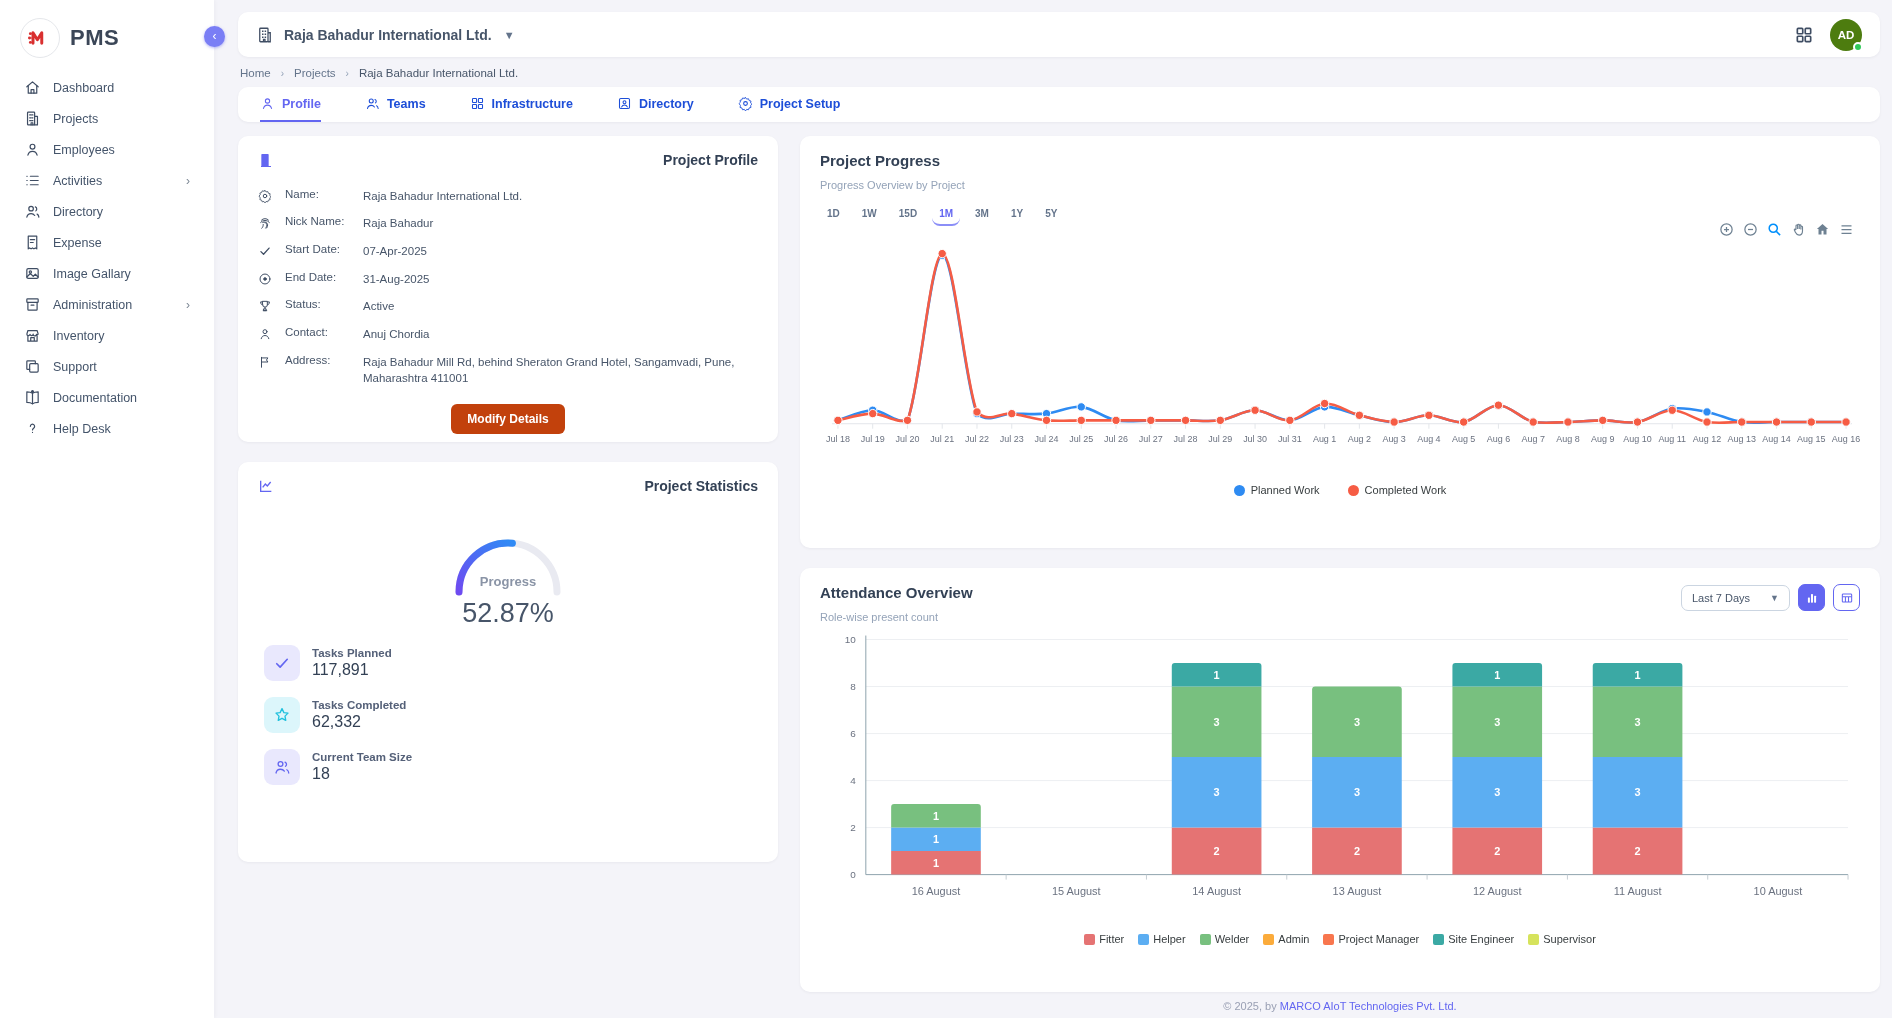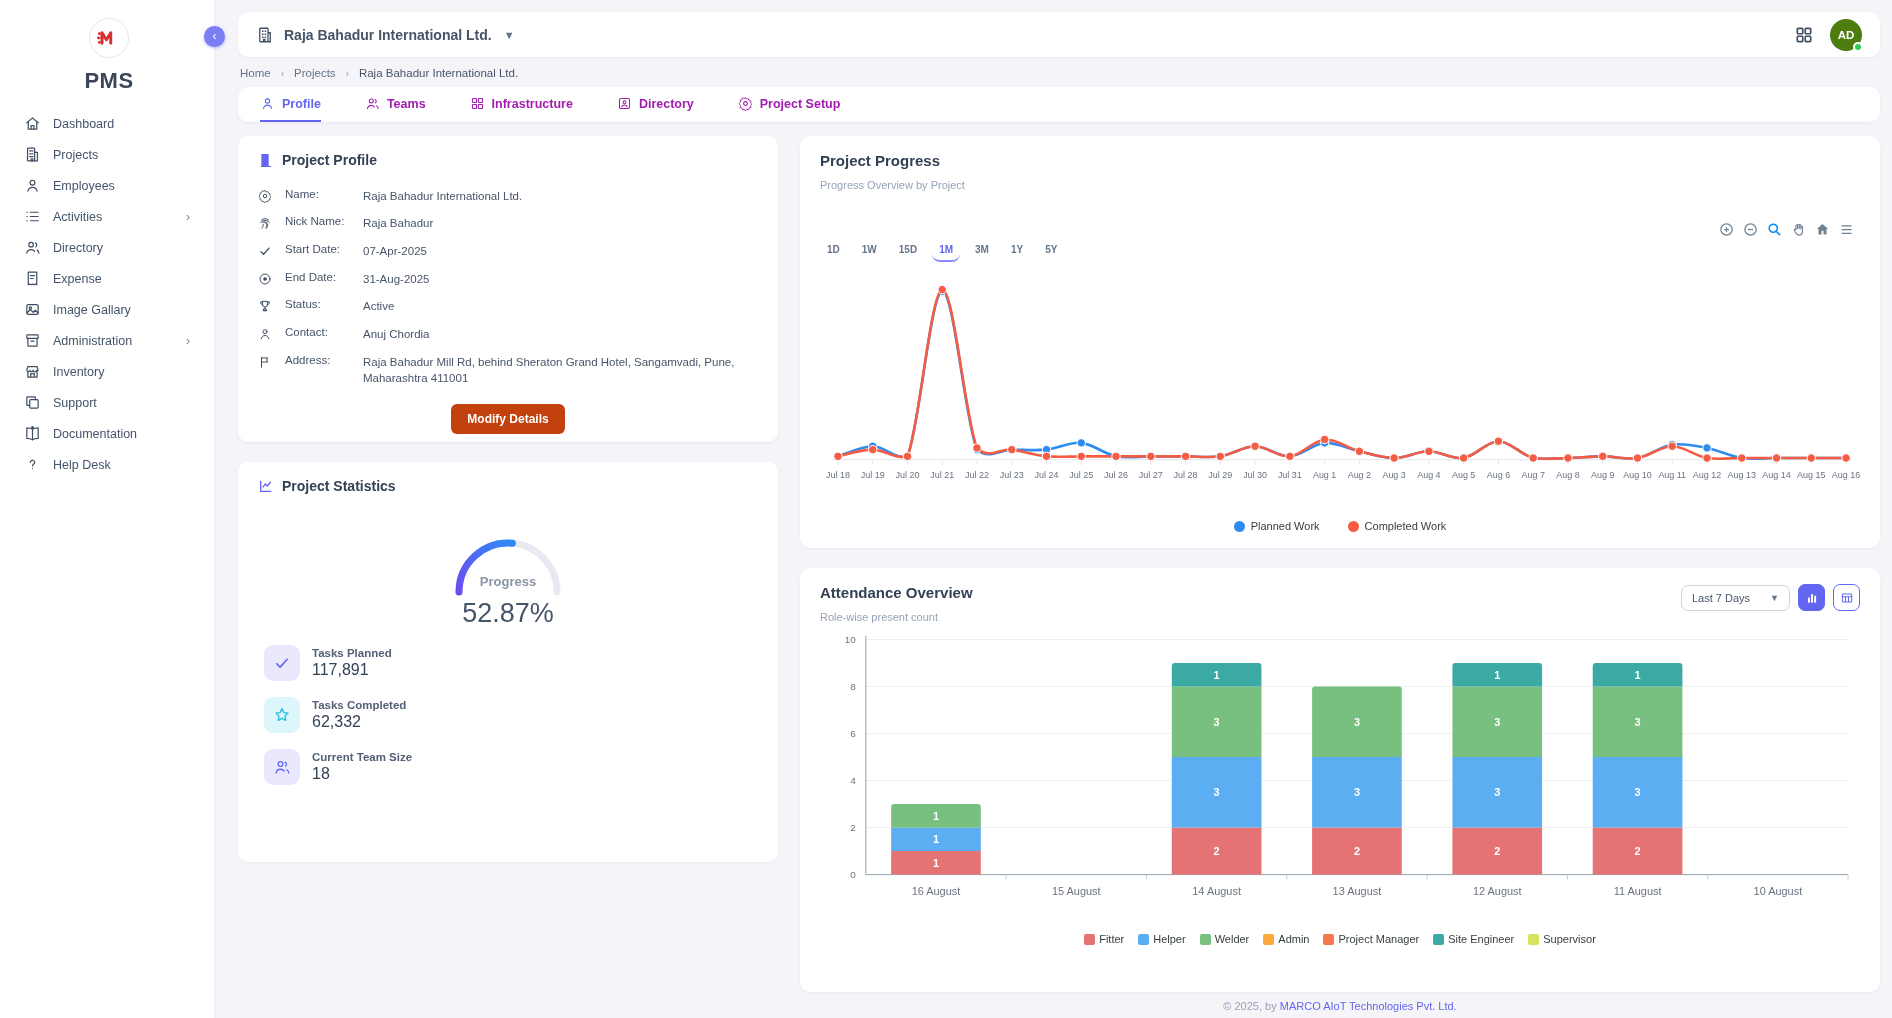--- a/index.html
+++ b/index.html
@@ -2,21 +2,21 @@
 <html><head>
 <meta charset="utf-8">
 <style>
   * { margin:0; padding:0; box-sizing:border-box; }
   html,body { width:1892px; height:1018px; overflow:hidden; }
   body { font-family:"Liberation Sans", sans-serif; background:#f4f4f9; color:#475569; }
   .app { display:flex; width:100%; height:100%; position:relative; }
 
   
   .sidebar { width:214px; background:#ffffff; height:100%; flex:0 0 214px; padding:14px 0 0 0; box-shadow:1px 0 4px rgba(15,23,42,.04); z-index:2; }
-  .logo-row { display:flex; align-items:center; gap:10px; padding:4px 16px 14px 20px; cursor:pointer;flex-direction:column; }
+  .logo-row { display:flex; align-items:center; gap:10px; padding:4px 16px 14px 20px; cursor:pointer; }
   .logo-badge { width:40px; height:40px; border-radius:50%; border:1px solid #e5e7eb; display:flex; align-items:center; justify-content:center; background:#fff; }
   .logo-text { font-size:22px; font-weight:bold; color:#3b4657; letter-spacing:.5px; }
   .nav-item { display:flex; align-items:center; gap:12px; padding:7px 16px 7px 24px; cursor:pointer; color:#44546a; }
   .nav-icon { width:17px; height:17px; display:flex; align-items:center; color:#3f4d63; }
   .nav-icon svg { width:17px; height:17px; }
   .nav-label { font-size:12.5px; font-weight:500; }
   .nav-chevron { margin-left:auto; font-size:12px; color:#7b8794; padding-right:8px; }
 
   .collapse-btn { position:absolute; left:204px; top:26px; width:21px; height:21px; border-radius:50%; background:#7a7ef5; color:#fff; border:none; font-size:12px; line-height:19px; cursor:pointer; z-index:5; box-shadow:0 1px 3px rgba(99,102,241,.5); }
 
@@ -32,31 +32,31 @@
   .apps-btn svg { width:20px; height:20px; display:block; }
   .avatar { position:relative; width:32px; height:32px; border-radius:50%; background:#4d7c0f; color:#fff; font-size:11.5px; font-weight:bold; display:flex; align-items:center; justify-content:center; cursor:pointer; }
   .avatar .dot { position:absolute; right:-1px; bottom:-1px; width:10px; height:10px; border-radius:50%; background:#32c95c; border:2px solid #fff; }
 
   .breadcrumb { display:flex; align-items:center; gap:10px; padding:10px 6px 8px 2px; font-size:11.5px; color:#64748b; }
   .breadcrumb .sep { font-size:10px; color:#94a3b8; }
   .breadcrumb .crumb { cursor:pointer; }
   .breadcrumb .crumb.current { color:#475569; }
 
   .tabs { height:40px; display:flex; align-items:stretch; gap:44px; padding:0 22px; margin-bottom:14px; }
-  .tab { display:flex; align-items:center; gap:7px; font-size:12.5px; font-weight:600; color:#a21caf; cursor:pointer; border-bottom:2px solid transparent; }
+  .tab { display:flex; align-items:center; gap:7px; font-size:12.5px; font-weight:600; color:#1d4ed8; cursor:pointer; border-bottom:2px solid transparent; }
   .tab svg { width:15px; height:15px; }
   .tab.active { color:#6366f1; border-bottom-color:#6366f1; }
 
   .content { display:flex; gap:22px; align-items:flex-start; }
   .col-left { width:540px; flex:0 0 540px; }
   .col-right { flex:1; }
 
   
   .profile-card { height:306px; padding:16px 20px; }
-  .card-head { display:flex; align-items:center; gap:8px; margin-bottom:14px; }
+  .card-head { display:flex; align-items:center; gap:8px; margin-bottom:14px;justify-content:space-between; }
   .card-head .hicon { color:#6366f1; display:flex; }
   .card-head .hicon svg { width:16px; height:16px; }
   .card-head .htitle { font-size:14px; font-weight:600; color:#334155; }
   .pfield { display:flex; align-items:flex-start; gap:12px; padding:5.5px 0; font-size:11.5px; }
   .pfield .ficon { width:15px; color:#3f4d63; display:flex; margin-top:1px; }
   .pfield .ficon svg { width:14px; height:14px; }
   .pfield .flabel { width:66px; color:#475569; flex:0 0 66px; }
   .pfield .fvalue { color:#475569; max-width:380px; line-height:1.45; }
   .modify-btn { display:block; margin:12px auto 0; background:#c2410c; color:#fff; border:none; border-radius:6px; font-size:12px; font-weight:bold; padding:8px 16px; cursor:pointer; font-family:inherit; }
 
@@ -68,21 +68,21 @@
   .stat-item { display:flex; align-items:center; gap:12px; margin:16px 0 0 6px; }
   .stat-tile { width:36px; height:36px; border-radius:9px; display:flex; align-items:center; justify-content:center; }
   .stat-tile svg { width:18px; height:18px; }
   .stat-texts .slabel { font-size:11.5px; font-weight:bold; color:#546078; }
   .stat-texts .svalue { font-size:16px; color:#334155; margin-top:2px; }
 
   
   .progress-card { height:412px; padding:16px 20px; position:relative; }
   .sub { font-size:11px; color:#94a3b8; margin-top:10px; }
   .ranges { display:flex; gap:8px; margin-top:14px; }
-  .range-btn { border:none; background:none; font-size:10px; font-weight:bold; color:#64748b; padding:3px 7px 5px; cursor:pointer; border-bottom:2px solid transparent; border-radius:3px; font-family:inherit;margin-top:36px; }
+  .range-btn { border:none; background:none; font-size:10px; font-weight:bold; color:#64748b; padding:3px 7px 5px; cursor:pointer; border-bottom:2px solid transparent; border-radius:3px; font-family:inherit; }
   .range-btn.active { color:#6366f1; border-bottom:2px solid #8b8ef7; border-bottom-left-radius:8px; border-bottom-right-radius:8px; }
   .chart-toolbar { position:absolute; right:26px; top:86px; display:flex; gap:9px; align-items:center; }
   .chart-toolbar .tbtn { background:none; border:none; padding:0; cursor:pointer; color:#6e8192; }
   .chart-toolbar .tbtn svg { width:15px; height:15px; display:block; }
   .chart-toolbar .tbtn.active { color:#008ffb; }
   .line-legend { display:flex; justify-content:center; gap:28px; margin-top:2px; }
   .lg-item { display:flex; align-items:center; gap:6px; font-size:11px; color:#373d3f; cursor:pointer; }
   .lg-dot { width:11px; height:11px; border-radius:50%; }
 
   

